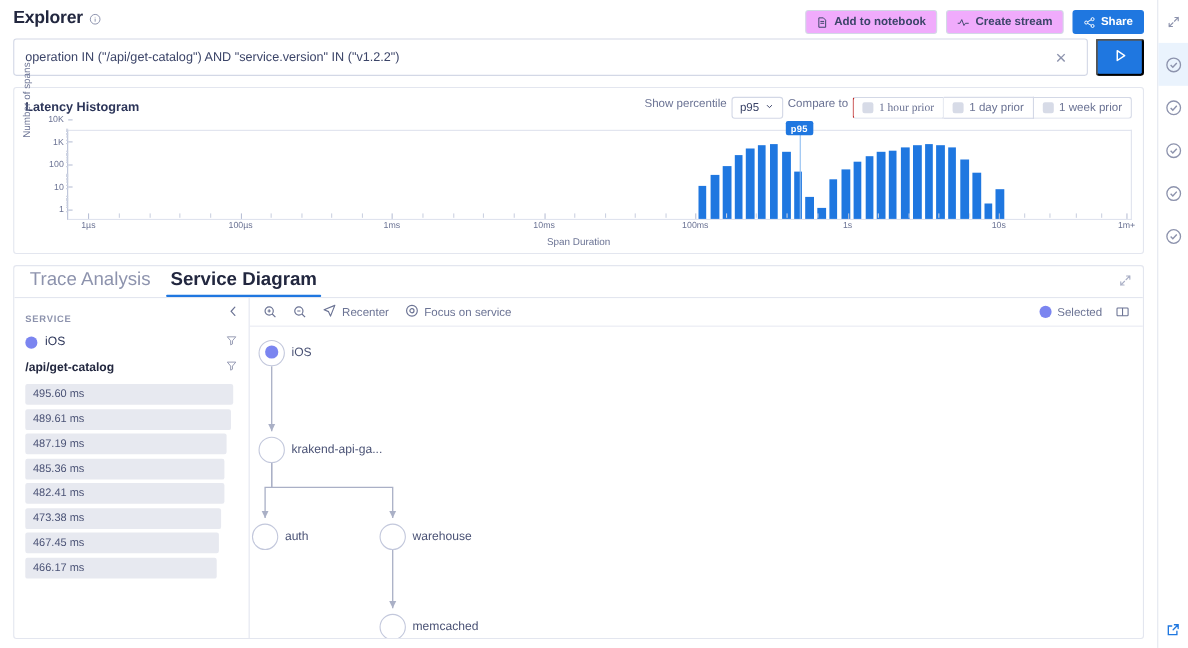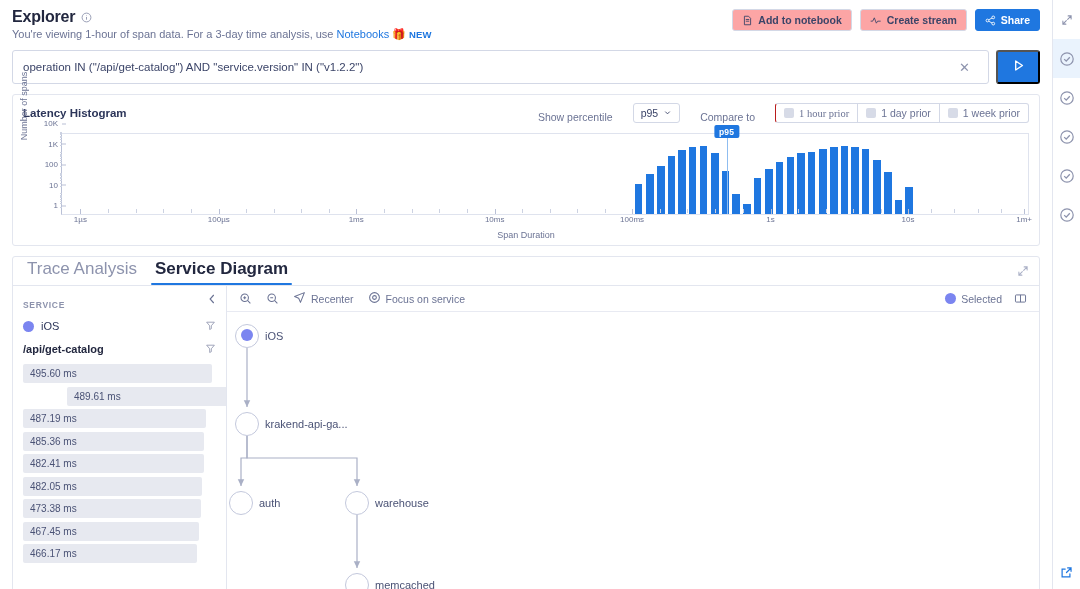--- a/index.html
+++ b/index.html
@@ -32,21 +32,21 @@
   .title-row { display:flex; align-items:center; gap:6px; }
   .page-title { font-size: 16px; font-weight: bold; color:#22273f; letter-spacing:-.2px;}
   .info-icon { color:#8d93ad; display:flex; align-items:center; }
   .subtitle { font-size: 11px; color:#6b7394; margin-top:2px; }
   .subtitle a { color:#1f77e0; text-decoration:none; }
   .badge-new { color:#1f77e0; font-size:9.5px; font-weight:bold; letter-spacing:.2px; }
   .gift { color:#1f77e0; font-size:11px; }
 
   .header-actions { position:absolute; right:12px; top:9px; display:flex; gap:8px; align-items:center; }
   .btn {
-    height:22px; border:1px solid #d3d8e6; border-radius:3px; background:#fca5a5;
+    height:22px; border:1px solid #d3d8e6; border-radius:3px; background:#f0abfc;
     font-size:10.5px; font-weight:bold; color:#3b4468; display:flex; align-items:center;
     gap:5px; padding:0 9px; white-space:nowrap;
   }
   .btn.primary { background:#1f77e0; border-color:#1f77e0; color:#fff;justify-content:center; }
   .btn svg { display:block; }
 
   
   .query-row { display:flex; align-items:center; gap:8px; padding: 9px 12px 0 12px; }
   .query-box {
     flex:1 1 auto; height:34px; border:1px solid #d3d8e6; border-radius:3px; background:#fff;
@@ -64,21 +64,21 @@
     display:flex; align-items:center; gap:8px; padding:0 12px; font-size:11.5px; font-weight:bold;
   }
   .time-btn .label { flex:1 1 auto; }
 
   
   .card {
     margin: 10px 12px 0 12px; border:1px solid #e3e6ef; border-radius:3px; background:#fff;
   }
   .card-head { display:flex; align-items:center; padding:8px 10px 4px 10px; }
   .card-title { font-size:11.5px; font-weight:bold; color:#2c3559; }
-  .card-head-right { margin-left:auto; display:flex; align-items:flex-end; gap:20px; }
+  .card-head-right { margin-left:auto; display:flex; align-items:flex-start; gap:4px; }
   .mini-label { font-size:10.5px; color:#6b7394; }
   .select-pill {
     height:20px; border:1px solid #d3d8e6; border-radius:3px; background:#fff;
     font-size:10.5px; color:#3b4468; display:flex; align-items:center; gap:5px; padding:0 7px;
   }
   .cmp-group { display:flex; }
   .cmp-item {
     height:20px; border:1px solid #d3d8e6; border-left:none; background:#fff;
     font-size:10.5px; color:#6b7394; display:flex; align-items:center; gap:5px; padding:0 8px;
   }
@@ -176,25 +176,20 @@
 
     <div class="header">
       <div class="title-row">
         <span class="page-title">Explorer</span>
         <span class="info-icon">
           <svg width="11" height="11" viewBox="0 0 16 16" fill="none" stroke="currentColor" stroke-width="1.3">
             <circle cx="8" cy="8" r="6.4"></circle>
               <path d="M8 7.2v4M8 4.9v.7"></path>
           </svg>
         </span>
-      </div>
-      <div class="subtitle">
-        <span>You're viewing 1-hour of span data. For a 3-day time analysis, use </span><a href="#">Notebooks</a>
-        <span class="gift">🎁</span>
-        <span class="badge-new">NEW</span>
       </div>
 
       <div class="header-actions">
         <button class="btn">
           <span>
             <svg width="11" height="11" viewBox="0 0 16 16" fill="none" stroke="currentColor" stroke-width="1.3">
               <path d="M3.5 1.8h6l3 3v9.4h-9z"></path>
                 <path d="M5.5 6.5h5M5.5 9h5"></path>
             </svg>
           </span>
@@ -423,34 +418,31 @@
               <svg width="11" height="11" viewBox="0 0 16 16" fill="none" stroke="currentColor" stroke-width="1.2">
                 <path d="M2.4 3.2h11.2L9.2 8.4v4.2l-2.4 1.2V8.4z"></path>
               </svg>
             </span>
           </div>
 
           <div class="dur-list" id="dur-list">
               <div class="dur-item" style="width: 98%;">
                 <span class="dur-text">495.60 ms</span>
               </div>
-              <div class="dur-item" style="width: 97%; margin-left: 44px;">
+              <div class="dur-item" style="width: 97%;">
                 <span class="dur-text">489.61 ms</span>
               </div>
               <div class="dur-item" style="width: 95%;">
                 <span class="dur-text">487.19 ms</span>
               </div>
               <div class="dur-item" style="width: 94%;">
                 <span class="dur-text">485.36 ms</span>
               </div>
               <div class="dur-item" style="width: 94%;">
                 <span class="dur-text">482.41 ms</span>
-              </div>
-              <div class="dur-item" style="width: 93%;">
-                <span class="dur-text">482.05 ms</span>
               </div>
               <div class="dur-item" style="width: 92%;">
                 <span class="dur-text">473.38 ms</span>
               </div>
               <div class="dur-item" style="width: 91%;">
                 <span class="dur-text">467.45 ms</span>
               </div>
               <div class="dur-item" style="width: 90%;">
                 <span class="dur-text">466.17 ms</span>
               </div>

